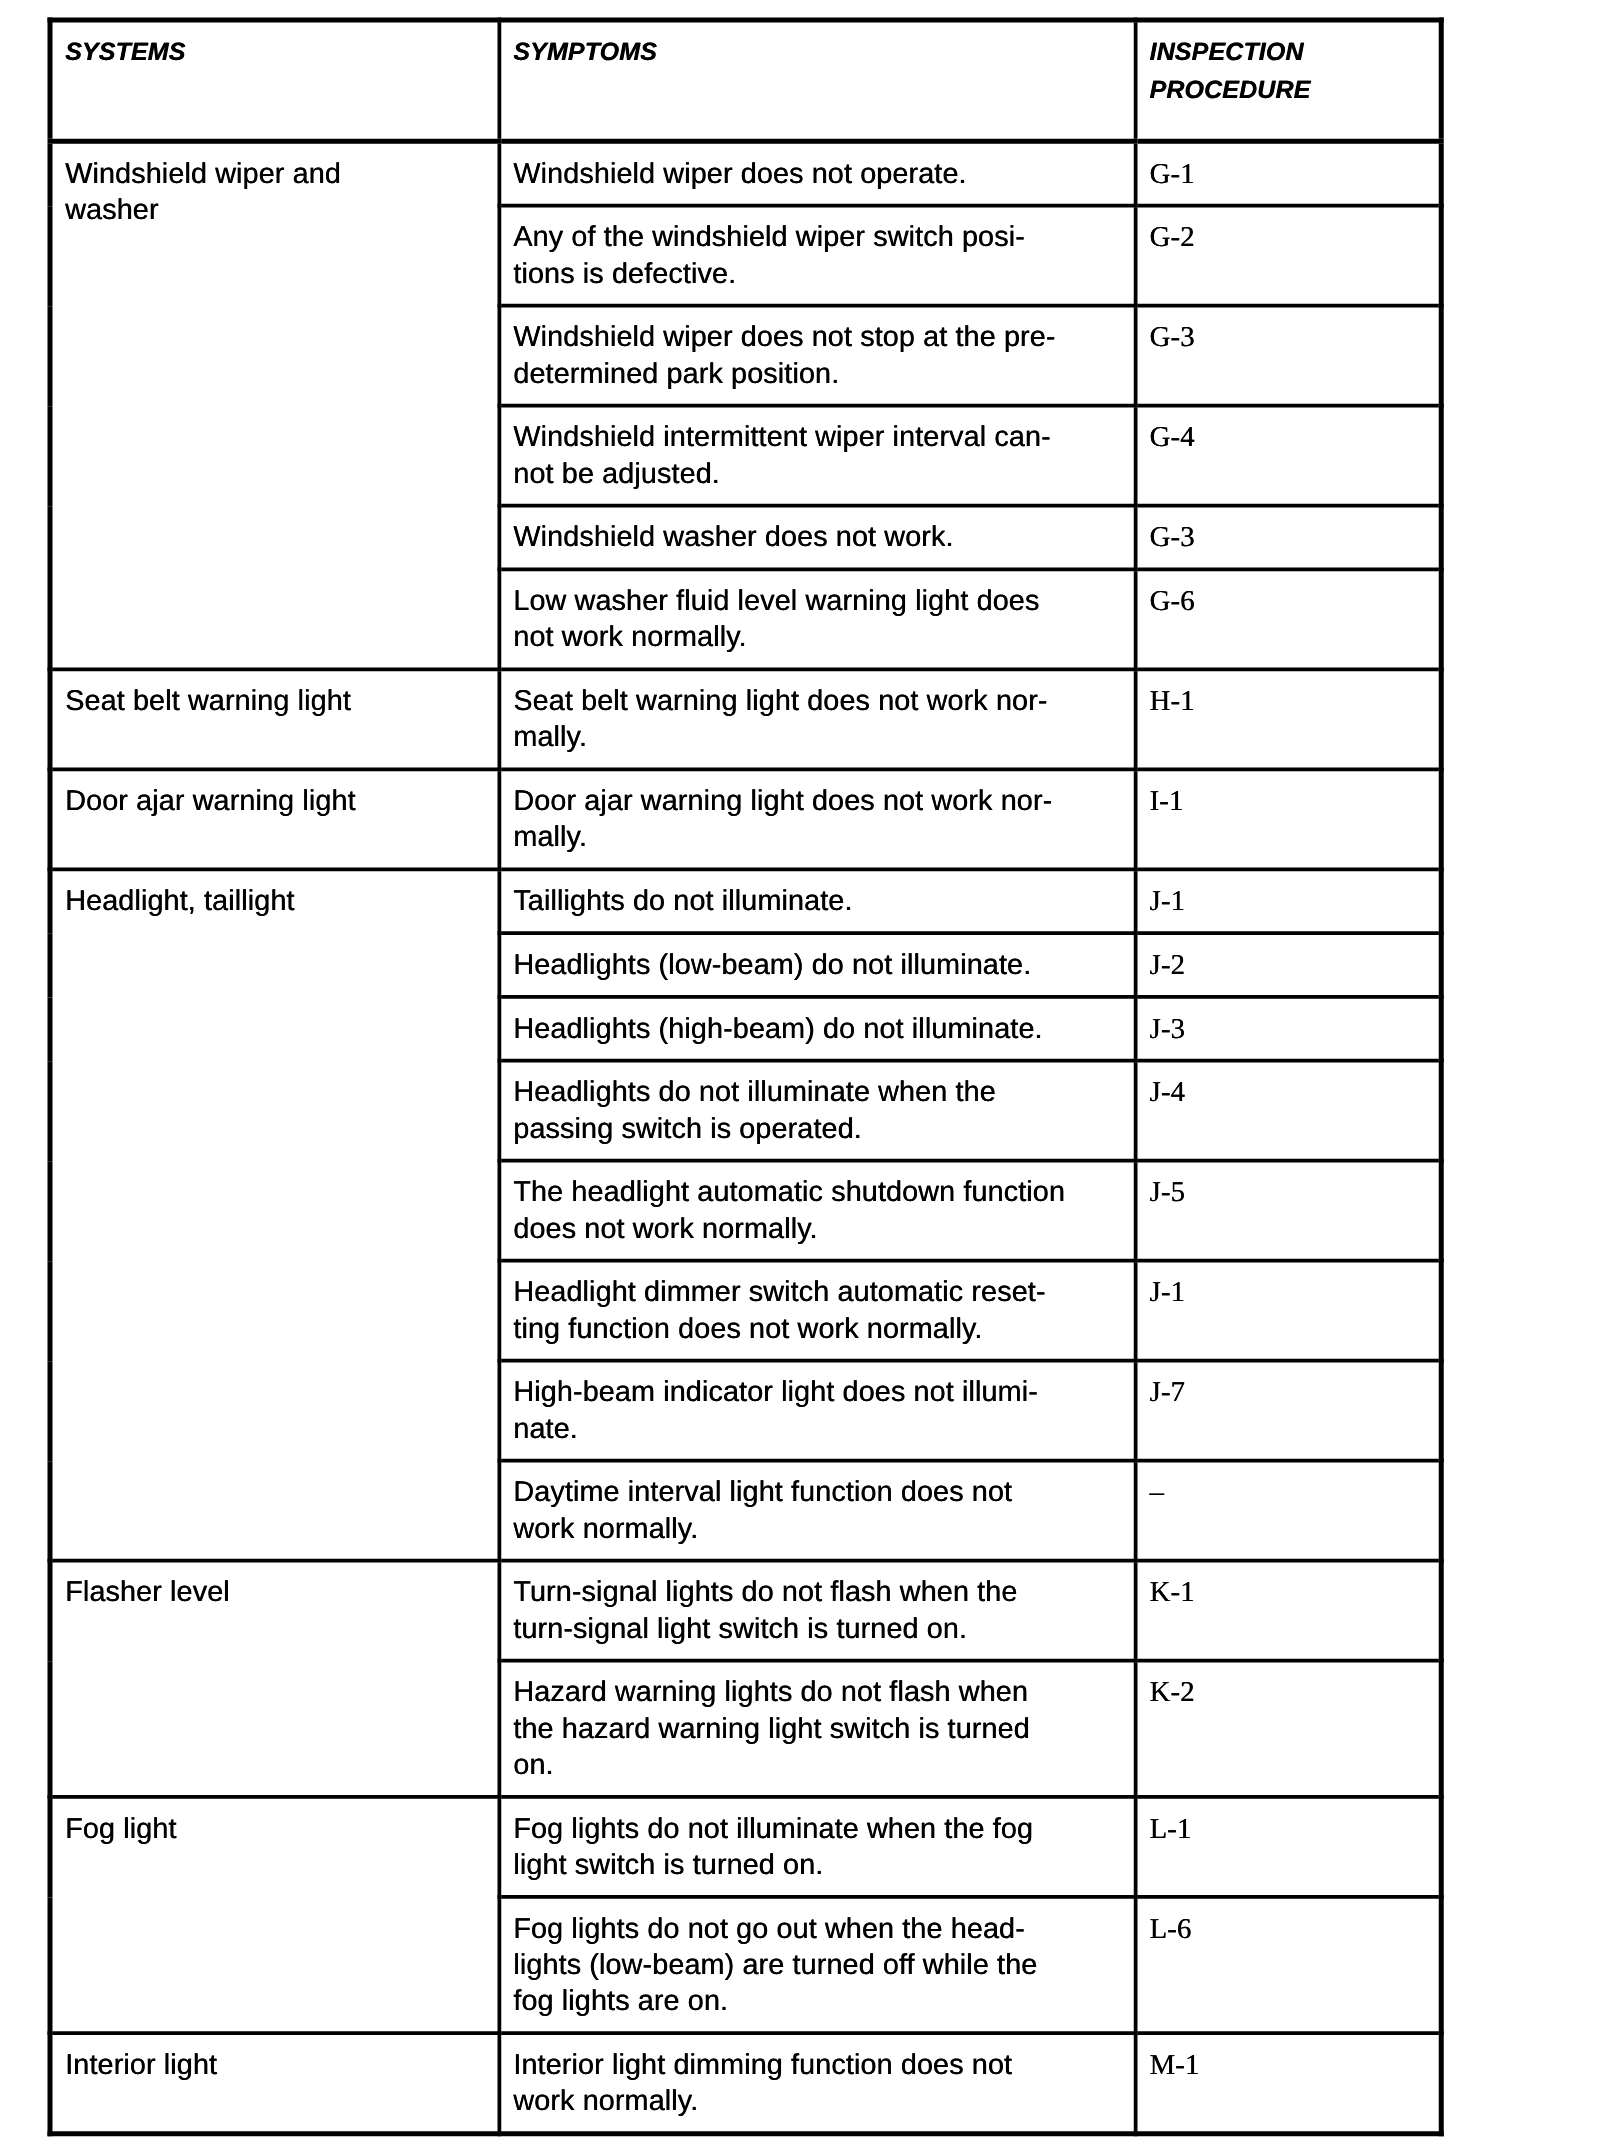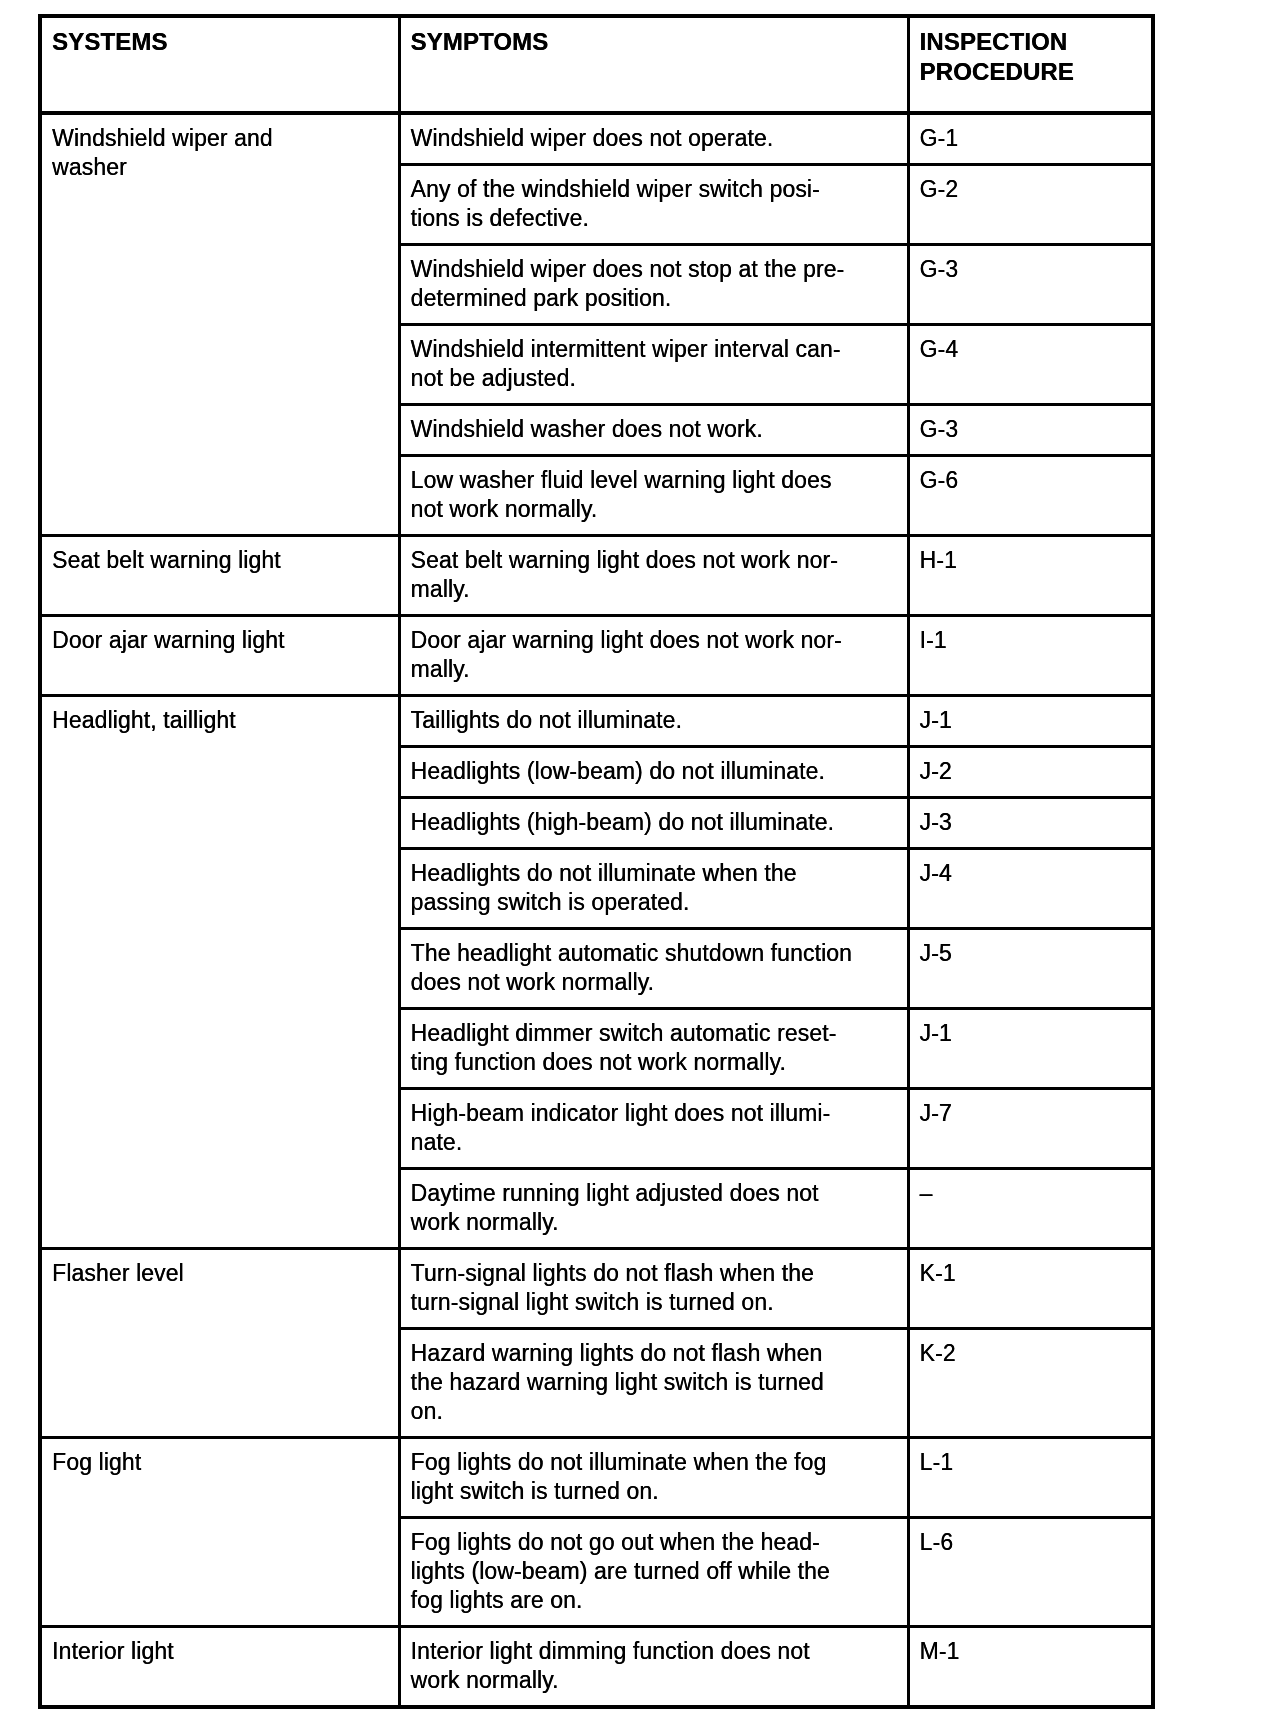--- a/index.html
+++ b/index.html
@@ -39,26 +39,27 @@
     line-height:29px;
     white-space:pre-line;
     letter-spacing:0.1px;
     
     text-shadow:0.35px 0 0 currentColor;
     overflow:hidden;
   }
   table.trouble{border:4px solid var(--ink);}
   table.trouble thead th{
     font-weight:700;
-    font-size:24px;
+    font-size:20px;
     line-height:30px;
     border-bottom:4px solid var(--ink);
     padding-bottom:24px;
+    font-style:italic;
   }
-  td.proc{font-size:23px;}
+  td.proc{font-size:23px;font-family:Liberation Serif, serif;}
   tr{page-break-inside:avoid;}
 </style>
 </head>
 <body>
 
 <div class="page">
   <table class="trouble">
     <colgroup>
       <col class="c-sys">
         <col class="c-sym">
@@ -146,21 +147,21 @@
         <td class="sym">Headlight dimmer switch automatic reset-
 ting function does not work normally.</td>
         <td class="proc">J-1</td>
       </tr>
       <tr>
         <td class="sym">High-beam indicator light does not illumi-
 nate.</td>
         <td class="proc">J-7</td>
       </tr>
       <tr>
-        <td class="sym">Daytime running light adjusted does not
+        <td class="sym">Daytime interval light function does not
 work normally.</td>
         <td class="proc">–</td>
       </tr>
 
       <tr>
         <td rowspan="2" class="sys">Flasher level</td>
         <td class="sym">Turn-signal lights do not flash when the
 turn-signal light switch is turned on.</td>
         <td class="proc">K-1</td>
       </tr>

